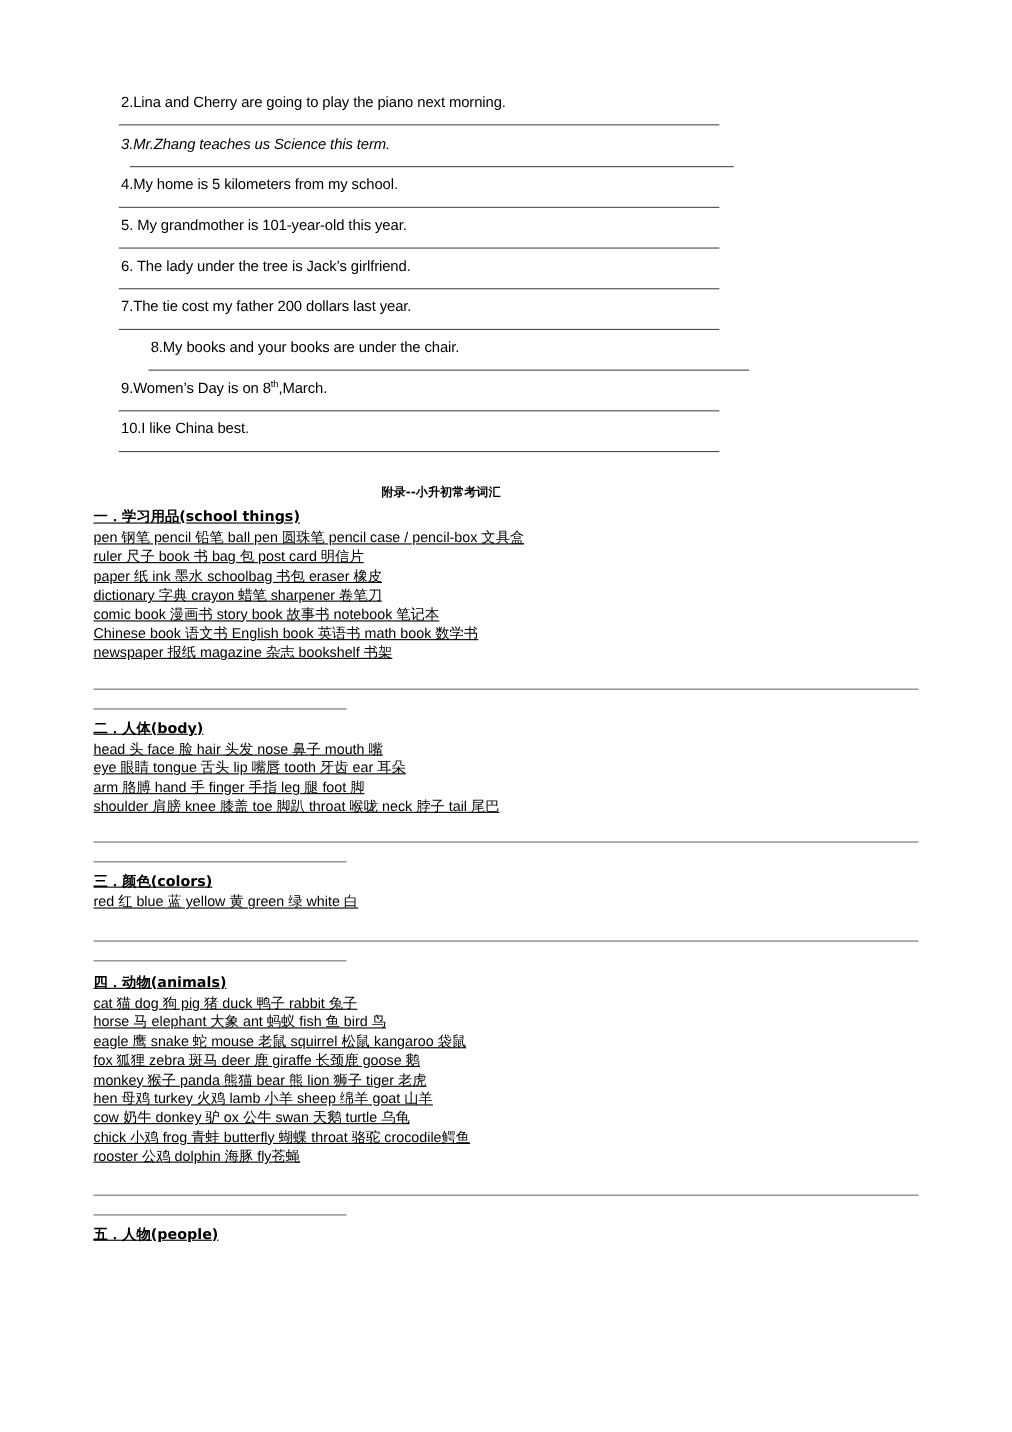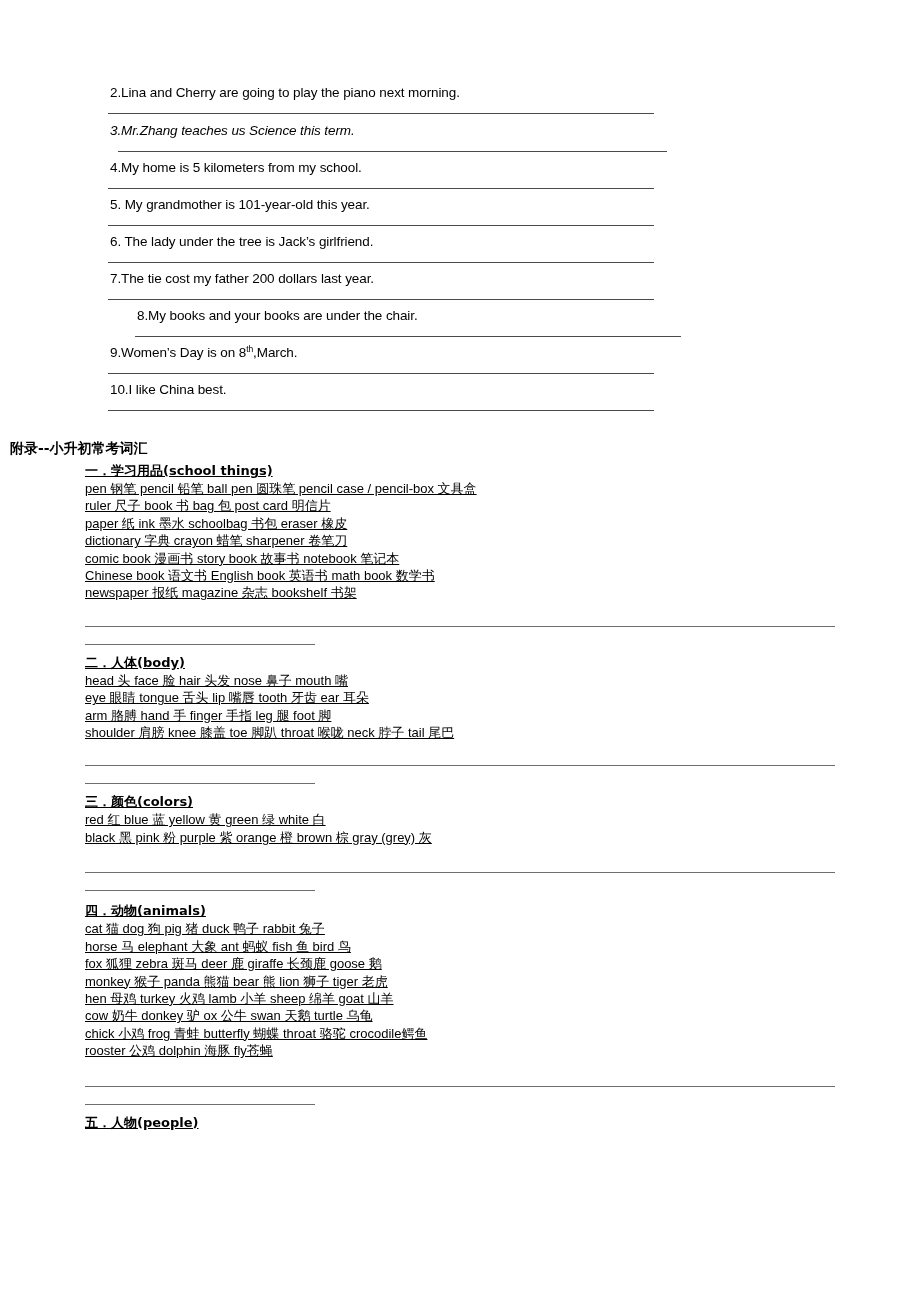--- a/index.html
+++ b/index.html
@@ -55,21 +55,22 @@
     height: 0;
     border-top: 1px solid #4a4a4a;
   }
 
   
   .appendix-title {
     position: absolute;
     left: 0;
     top: 440px;
     width: 792px;
-    font-size: 14px;
+    text-align: center;
+    font-size: 11px;
     font-weight: bold;
     font-family: "DejaVu Sans", "Liberation Sans", sans-serif;
   }
   .appendix-title .tt {
     display: inline-block;
     padding-left: 10px;
   }
 
   
   .vocab {
@@ -195,32 +196,32 @@
     </div>
 
     <div class="sep-block" style="height:52px;">
       <div class="sep-long" style="top:24px;"></div>
       <div class="sep-short" style="top:42px;"></div>
     </div>
 
     <div class="vsection">
       <div class="vheading">三．颜色(colors)</div>
       <div class="vline">red     红     blue  蓝    yellow 黄    green  绿     white  白</div>
-      <div class="vline">black   黑    pink  粉    purple 紫   orange  橙     brown 棕   gray (grey) 灰</div>
     </div>
 
     <div class="sep-block" style="height:56px;">
       <div class="sep-long" style="top:26px;"></div>
       <div class="sep-short" style="top:44px;"></div>
     </div>
 
     <div class="vsection">
       <div class="vheading">四．动物(animals)</div>
       <div class="vline">cat     猫      dog    狗     pig   猪     duck   鸭子     rabbit  兔子</div>
       <div class="vline">horse   马     elephant 大象    ant  蚂蚁    fish  鱼      bird   鸟</div>
+      <div class="vline">eagle   鹰    snake   蛇    mouse 老鼠    squirrel 松鼠    kangaroo 袋鼠</div>
       <div class="vline">fox    狐狸    zebra   斑马    deer  鹿      giraffe 长颈鹿     goose   鹅</div>
       <div class="vline">monkey 猴子    panda  熊猫   bear  熊      lion  狮子    tiger   老虎</div>
       <div class="vline">hen    母鸡    turkey  火鸡    lamb  小羊     sheep  绵羊     goat   山羊</div>
       <div class="vline">cow    奶牛    donkey  驴     ox   公牛     swan   天鹅    turtle  乌龟</div>
       <div class="vline">chick   小鸡    frog   青蛙    butterfly 蝴蝶    throat  骆驼     crocodile鳄鱼</div>
       <div class="vline">rooster 公鸡     dolphin 海豚     fly苍蝇</div>
     </div>
 
     <div class="sep-block" style="height:54px;">
       <div class="sep-long" style="top:26px;"></div>

